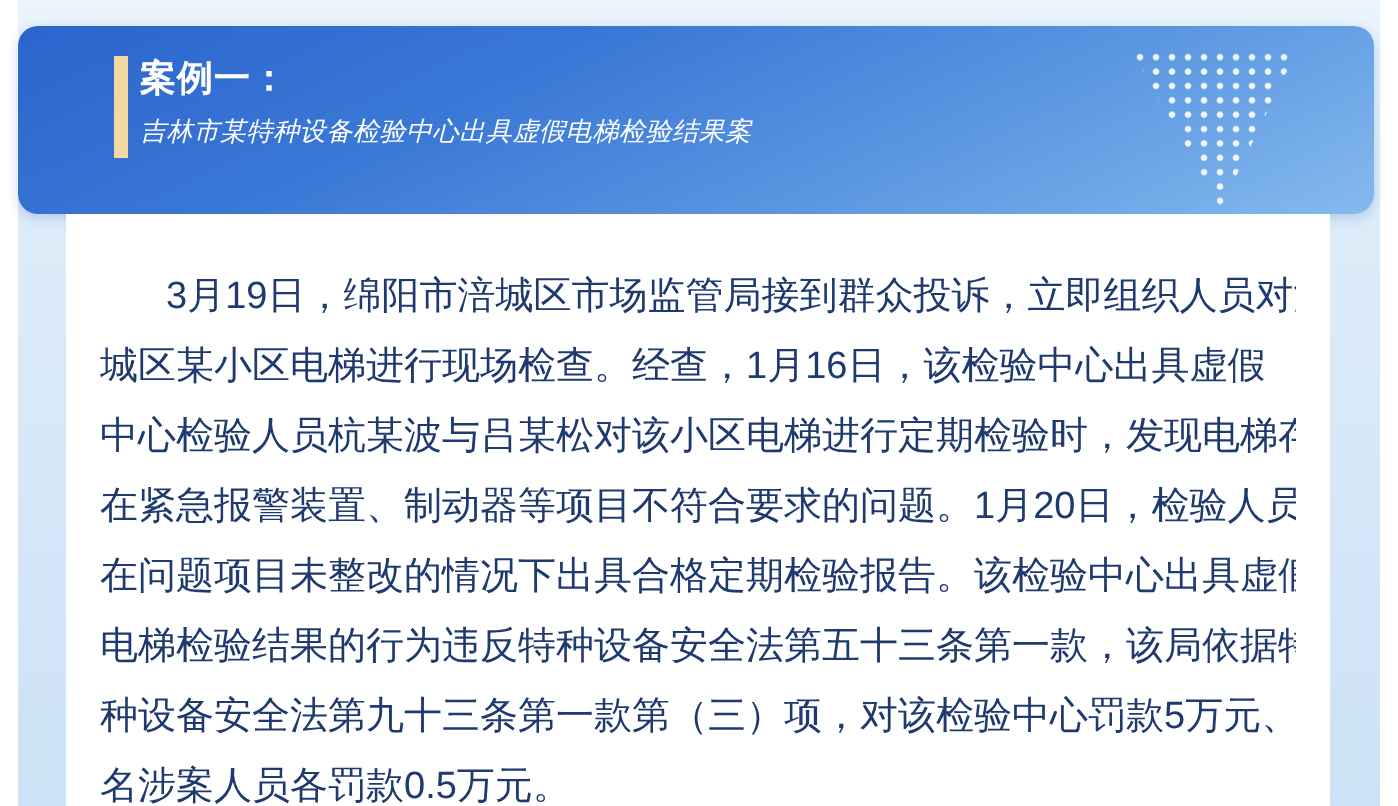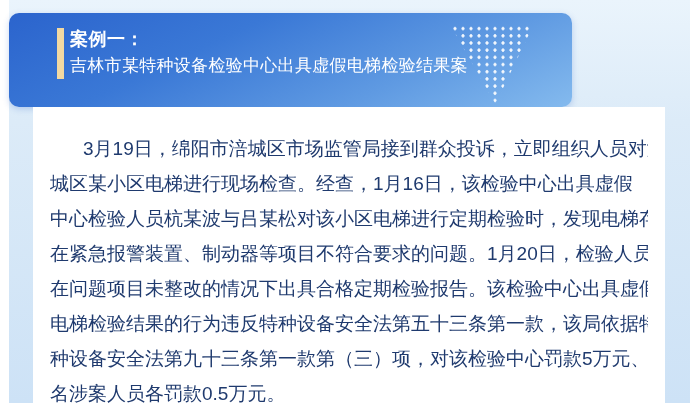--- a/index.html
+++ b/index.html
@@ -16,21 +16,21 @@
   }
   
   .panel {
     position: absolute;
     left: 9px; top: 0; width: 681px; height: 403px;
     background: linear-gradient(180deg, #eaf4fc 0%, #dcebf8 30%, #cde2f6 100%);
   }
   
   .banner {
     position: absolute;
-    left: 0; top: 13px; width: 563px; height: 94px;
+    left: 0; top: 13px; width: 678px; height: 94px;
     border-radius: 10px;
     background: linear-gradient(155deg, #2b64cd 0%, #3a78d6 35%, #5f9ae2 70%, #84baee 100%);
     box-shadow: 0 2px 6px rgba(43, 100, 205, 0.25);
   }
   .accent-bar {
     position: absolute;
     left: 48px; top: 15px; width: 7px; height: 51px;
     background: #f2d9a2;
   }
   .banner-text {
@@ -40,24 +40,25 @@
     white-space: nowrap;
   }
   .banner-title {
     font-size: 18px;
     font-weight: 700;
     line-height: 24px;
     letter-spacing: 0.5px;
   }
   .banner-subtitle {
     margin-top: 4px;
-    font-size: 17px;
+    font-size: 13px;
     font-weight: 400;
     line-height: 22px;
     letter-spacing: 0.3px;
+    font-style: italic;
   }
   
   .dot-triangle {
     position: absolute;
     right: 38px; top: 11px; width: 84px; height: 80px;
     background-image: radial-gradient(circle, rgba(255,255,255,0.92) 1.3px, rgba(255,255,255,0) 1.9px);
     background-size: 8px 7.2px;
     background-position: 1px 1px;
     clip-path: polygon(0 0, 100% 0, 54% 100%);
   }

